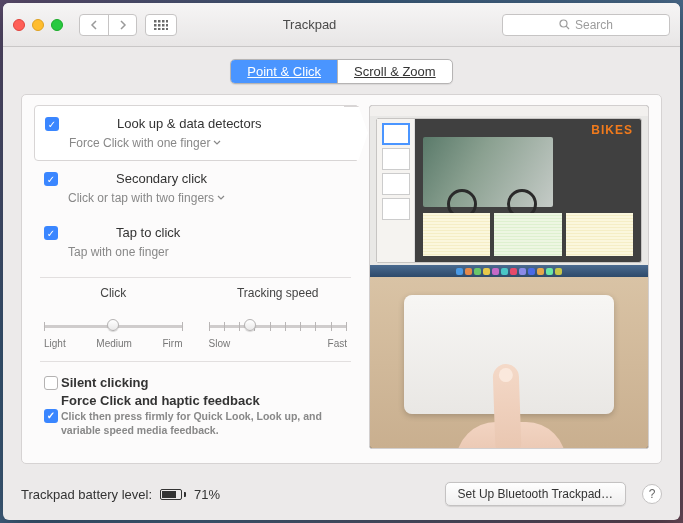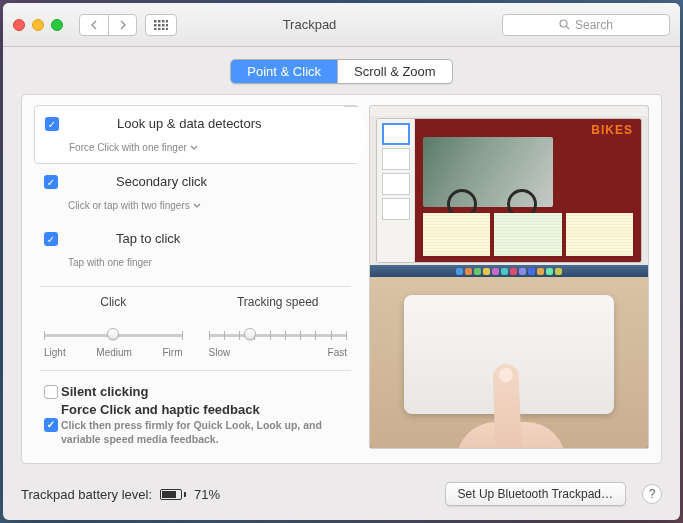--- a/index.html
+++ b/index.html
@@ -59,21 +59,21 @@
   width: 168px; height: 22px;
   border: 1px solid #c6c4c4; border-radius: 4px; background: #fff;
   display:flex;align-items:center;justify-content:center;color:#9c9c9c;gap:5px;font-size:12px;
 }
 .tabsrow { display:flex; justify-content:center; padding: 12px 0 10px; }
 .segtabs {
   display:flex; border:1px solid #b6b4b4; border-radius:5px; overflow:hidden;
   background:#fff; box-shadow:0 0.5px 1px rgba(0,0,0,0.08);
 }
 .segtabs div {
-  padding: 4px 16px; font-size:13px; color:#333;
+  padding: 4px 16px; font-size:13px; color:#333;text-decoration:underline;
 }
 .segtabs div + div { border-left:1px solid #b6b4b4; }
 .segtabs .active { background:#4a95ff; color:#fff; }
 .content {
   margin: 0 18px 10px 18px;
   background: #fcfbfb;
   border: 1px solid #d6d3d3;
   border-radius: 5px;
   padding: 10px 12px 14px 12px;
   display:flex; gap: 12px;
@@ -94,42 +94,42 @@
   clip-path: polygon(0 0, 60% 0, 100% 50%, 60% 100%, 0 100%);
   border-top:1px solid #d8d5d5;
 }
 .chk {
   width:14px;height:14px;border-radius:3px;flex-shrink:0;margin-top:1px;
   display:flex;align-items:center;justify-content:center;font-size:10px;
 }
 .chk.on { background:#3a86ff;color:#fff; }
 .chk.off { background:#fff;border:1px solid #b4b2b2; }
 .opttitle { font-size:13px;color:#333;margin-left:48px; }
-.optsub { font-size:10px;color:#888;margin-top:11px; display:flex;align-items:center;gap:3px;}
+.optsub { font-size:12px;color:#888;margin-top:5px; display:flex;align-items:center;gap:3px;}
 .divider { height:1px;background:#e2dfdf;margin:8px 6px 6px; }
 .sliders { display:flex; gap:26px; padding: 2px 10px 4px; }
 .sliderbox { flex:1; text-align:center; }
 .slabel { font-size:12px;color:#444;margin-bottom:16px; }
 .strack { position:relative; height:20px; }
 .strack .line { position:absolute;left:0;right:0;top:9px;height:3px;background:#cfcccc;border-radius:2px; }
 .strack .ticks { position:absolute;left:0;right:0;top:6px;display:flex;justify-content:space-between; }
 .strack .ticks span { width:1px;height:9px;background:#b9b6b6; }
 .strack .knob { position:absolute;top:3px;width:12px;height:12px;border-radius:50%;
   background:linear-gradient(#fff,#e9e8e8);border:1px solid #b5b3b3;box-shadow:0 1px 1px rgba(0,0,0,0.15);}
 .sends { display:flex;justify-content:space-between;font-size:10px;color:#777;margin-top:2px; }
 .bottomopts { padding:4px 10px 0; }
 .bottomopts .row { display:flex;gap:3px;align-items:center;margin-top:3px;font-weight:bold; }
 .subnote { font-size:10.5px;color:#888;margin-top:2px;line-height:1.3; }
 .preview {
   width: 280px; display:flex;flex-direction:column;background:#333;border-radius:3px;overflow:hidden;
   position:relative;border:1px solid #d2cfcf;
 }
 .preview-top { flex:1; background:#e9e8e6; position:relative; }
 .pv-menubar { height:10px;background:#f2f0ee; }
-.pv-window { position:absolute;top:12px;left:6px;right:6px;bottom:14px;background:#7f1d1d;border:1px solid #c7c5c3;border-radius:3px;display:flex; }
+.pv-window { position:absolute;top:12px;left:6px;right:6px;bottom:14px;background:#404040;border:1px solid #c7c5c3;border-radius:3px;display:flex; }
 .pv-thumbs { width:38px;background:#f5f3f0;border-right:1px solid #ddd;display:flex;flex-direction:column;align-items:center;padding-top:4px;gap:3px; }
 .pv-thumbs .th { width:28px;height:22px;background:#fff;border:1px solid #ccc; }
 .pv-thumbs .th.sel { border:2px solid #4a95ff; }
 .pv-main { flex:1;position:relative;padding:6px; }
 .pv-bikes { position:absolute;right:8px;top:4px;font-size:12px;font-weight:800;color:#f07a1c;letter-spacing:1px; }
 .pv-photo { position:absolute;left:8px;top:18px;width:130px;height:70px;background:linear-gradient(120deg,#5a7a6a 0%,#8aa090 40%,#c5cbc7 100%);border-radius:2px; }
 .pv-wheel1,.pv-wheel2 { position:absolute;border:3px solid #2a2a2a;border-radius:50%;width:30px;height:30px; }
 .pv-wheel1 { left:24px;top:52px; } .pv-wheel2 { left:84px;top:52px; }
 .pv-textarea { position:absolute;left:8px;right:8px;top:94px;bottom:6px;display:flex;gap:4px; }
 .pv-col { flex:1;background:repeating-linear-gradient(#fbf7dd,#fbf7dd 2px,#f5eec6 2px,#f5eec6 3px); }

